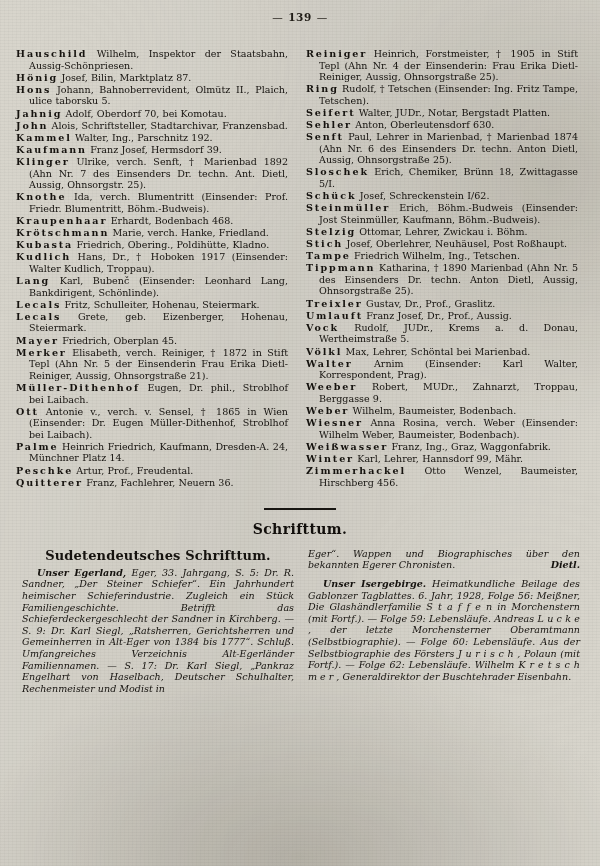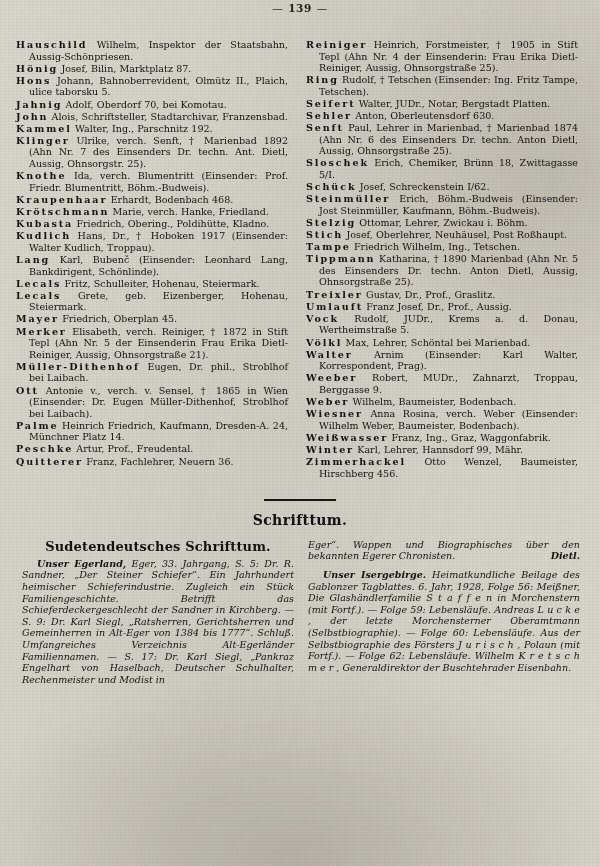--- a/index.html
+++ b/index.html
@@ -51,21 +51,21 @@
     z-index: 2;
     padding: 0;
   }
 
   
   .folio {
     text-align: center;
     font-size: 10.5px;
     letter-spacing: .5px;
     font-weight: 700;
-    padding-top: 2px;
+    padding-top: 11px;
     height: 17px;
     color: #221e18;
   }
   .folio .dash { padding: 0 5px; font-weight: 400; }
 
   
   .columns {
     display: flex;
     padding: 20px 20px 0 16px;
     gap: 18px;
@@ -150,20 +150,21 @@
 
     <div class="columns">
       <div class="col">
         <div class="entries" id="left-entries">
             <p class="entry"><span class="sn">Hauschild</span><span> Wilhelm, Inspektor der Staatsbahn, Aussig-Schönpriesen.</span></p>
             <p class="entry"><span class="sn">Hönig</span><span> Josef, Bilin, Marktplatz 87.</span></p>
             <p class="entry"><span class="sn">Hons</span><span> Johann, Bahnoberrevident, Olmütz II., Plaich, ulice taborsku 5.</span></p>
             <p class="entry"><span class="sn">Jahnig</span><span> Adolf, Oberdorf 70, bei Komotau.</span></p>
             <p class="entry"><span class="sn">John</span><span> Alois, Schriftsteller, Stadtarchivar, Franzensbad.</span></p>
             <p class="entry"><span class="sn">Kammel</span><span> Walter, Ing., Parschnitz 192.</span></p>
+            <p class="entry"><span class="sn">Kaufmann</span><span> Franz Josef, Hermsdorf 39.</span></p>
             <p class="entry"><span class="sn">Klinger</span><span> Ulrike, verch. Senft, † Marienbad 1892 (Ahn Nr. 7 des Einsenders Dr. techn. Ant. Dietl, Aussig, Ohnsorgstr. 25).</span></p>
             <p class="entry"><span class="sn">Knothe</span><span> Ida, verch. Blumentritt (Einsender: Prof. Friedr. Blumentritt, Böhm.-Budweis).</span></p>
             <p class="entry"><span class="sn">Kraupenhaar</span><span> Erhardt, Bodenbach 468.</span></p>
             <p class="entry"><span class="sn">Krötschmann</span><span> Marie, verch. Hanke, Friedland.</span></p>
             <p class="entry"><span class="sn">Kubasta</span><span> Friedrich, Obering., Poldihütte, Kladno.</span></p>
             <p class="entry"><span class="sn">Kudlich</span><span> Hans, Dr., † Hoboken 1917 (Einsender: Walter Kudlich, Troppau).</span></p>
             <p class="entry"><span class="sn">Lang</span><span> Karl, Bubenč (Einsender: Leonhard Lang, Bankdirigent, Schönlinde).</span></p>
             <p class="entry"><span class="sn">Lecals</span><span> Fritz, Schulleiter, Hohenau, Steiermark.</span></p>
             <p class="entry"><span class="sn">Lecals</span><span> Grete, geb. Eizenberger, Hohenau, Steiermark.</span></p>
             <p class="entry"><span class="sn">Mayer</span><span> Friedrich, Oberplan 45.</span></p>

